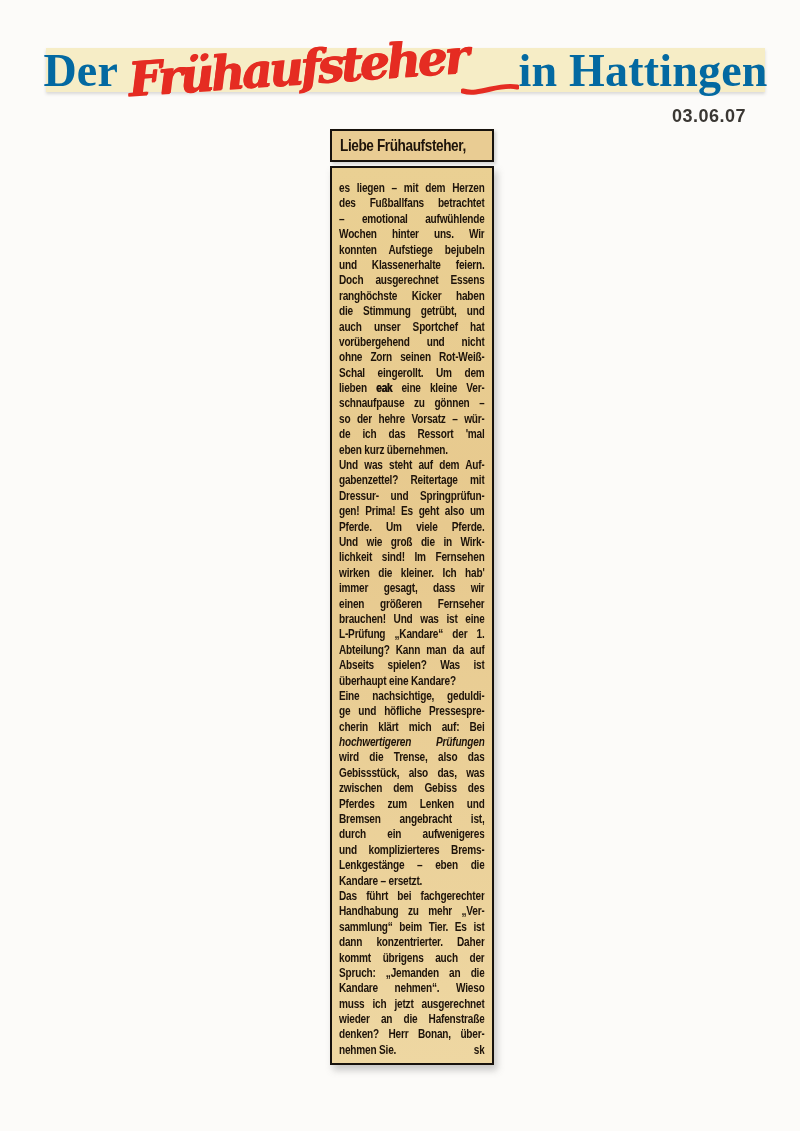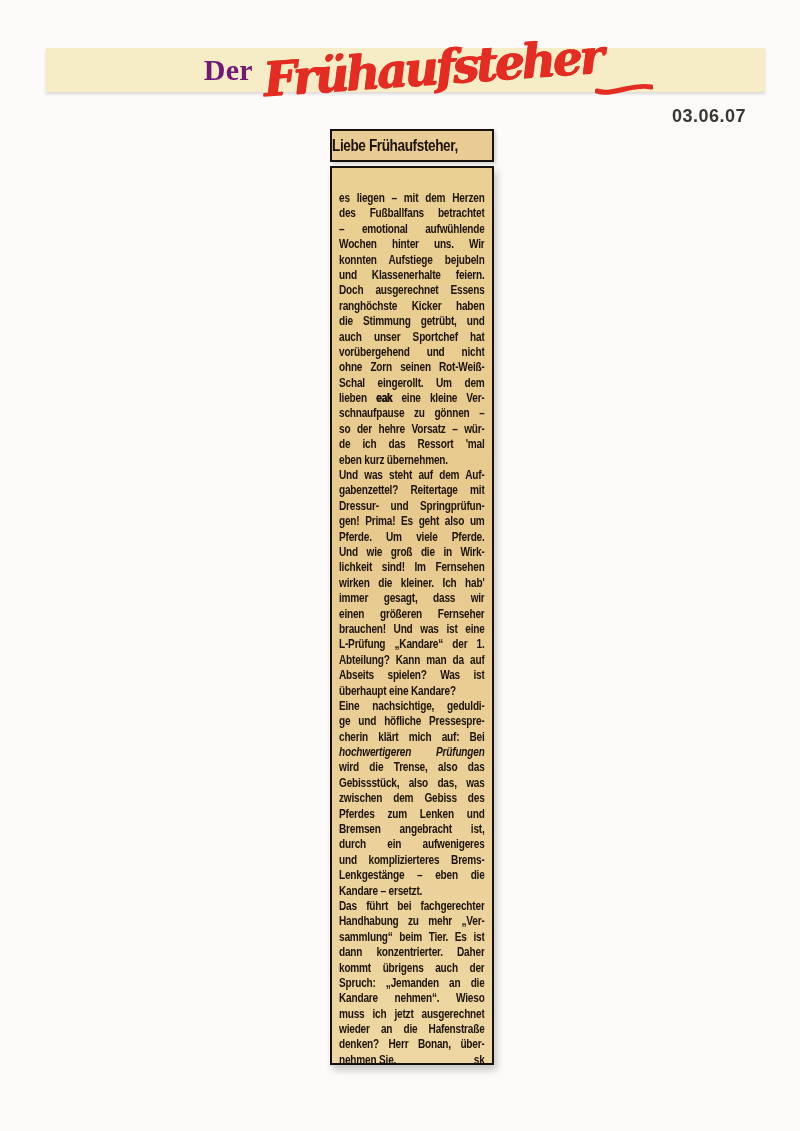--- a/index.html
+++ b/index.html
@@ -20,21 +20,21 @@
   
   .banner {
     position: absolute; left: 46px; top: 48px;
     width: 719px; height: 44px;
     background: var(--banner-bg);
     box-shadow: 0 2px 3px rgba(60,60,60,0.18);
     display: flex; align-items: center; justify-content: center;
   }
   .masthead-word {
     font-family: "Liberation Serif", serif;
-    font-weight: 700; font-size: 30px; color: #701a75;
+    font-weight: 700; font-size: 46px; color: #0369a1;
     letter-spacing: 0.2px; white-space: nowrap;
   }
   .script-wrap { position: relative; display: inline-block; margin: 0 6px 0 10px; }
   .script-word {
     display: inline-block;
     font-family: "DejaVu Serif", serif;
     font-style: italic; font-weight: 700;
     font-size: 47px; line-height: 1;
     color: var(--script-red);
     letter-spacing: -3px;
@@ -53,36 +53,37 @@
   }
 
   
   .title-box {
     position: absolute; left: 330px; top: 129px;
     width: 164px; height: 33px;
     box-sizing: border-box;
     background: var(--clip-bg);
     border: 2px solid var(--clip-border);
     display: flex; align-items: center;
+    padding-left: 8px;
     box-shadow: 2px 2px 3px rgba(90,90,90,0.25);
   }
   .title-text {
     display: inline-block;
     font-size: 17px; font-weight: 700;
     letter-spacing: -0.5px; white-space: nowrap;
     color: var(--clip-text);
     transform: scaleX(0.8); transform-origin: 0 50%;
   }
   .text-box {
     position: absolute; left: 330px; top: 166px;
     width: 164px; height: 899px;
     box-sizing: border-box;
     background: linear-gradient(178deg, #ead093 0%, #e7c98e 40%, #eed7a2 100%);
     border: 2px solid var(--clip-border);
-    padding: 23px 7px 0 7px;
+    padding: 13px 7px 0 7px;
     overflow: hidden;
     box-shadow: 3px 5px 7px rgba(100,100,100,0.35);
   }
   .textcol {
     width: 182px;
     transform: scaleX(0.8); transform-origin: 0 0;
     font-size: 12.6px; font-weight: 700;
     line-height: 15.4px;
     letter-spacing: -0.25px;
     color: var(--clip-text);
@@ -100,20 +101,21 @@
 <div class="page">
 
   <div class="banner">
     <span class="masthead-word">Der</span>
     <span class="script-wrap">
       <span class="script-word">Frühaufsteher</span>
       <svg class="swash" width="58" height="24" viewBox="0 0 58 24">
         <path d="M2 16 C 18 21 38 8 56 12" fill="none" stroke="#e52c22" stroke-width="5" stroke-linecap="round"></path>
       </svg>
     </span>
+    <span class="masthead-word after-word">in Hattingen</span>
   </div>
 
   <div class="date-label">03.06.07</div>
 
   <div class="title-box">
     <span class="title-text">Liebe Frühaufsteher,</span>
   </div>
 
   <div class="text-box">
     <div class="textcol">

